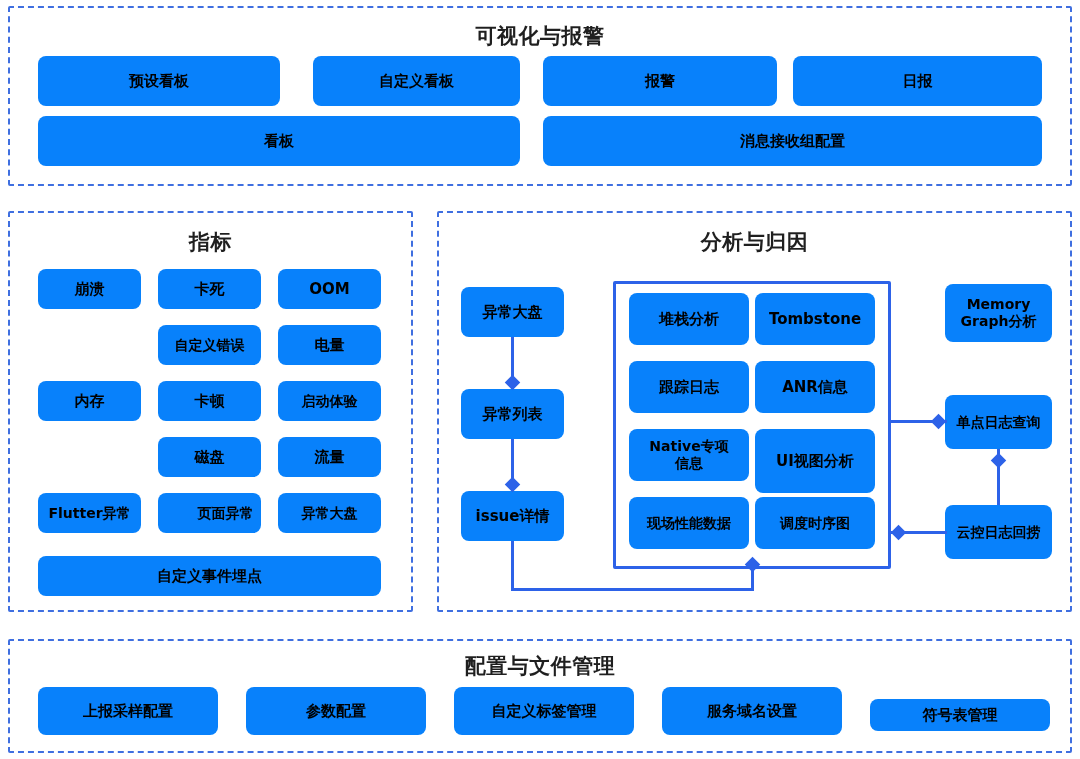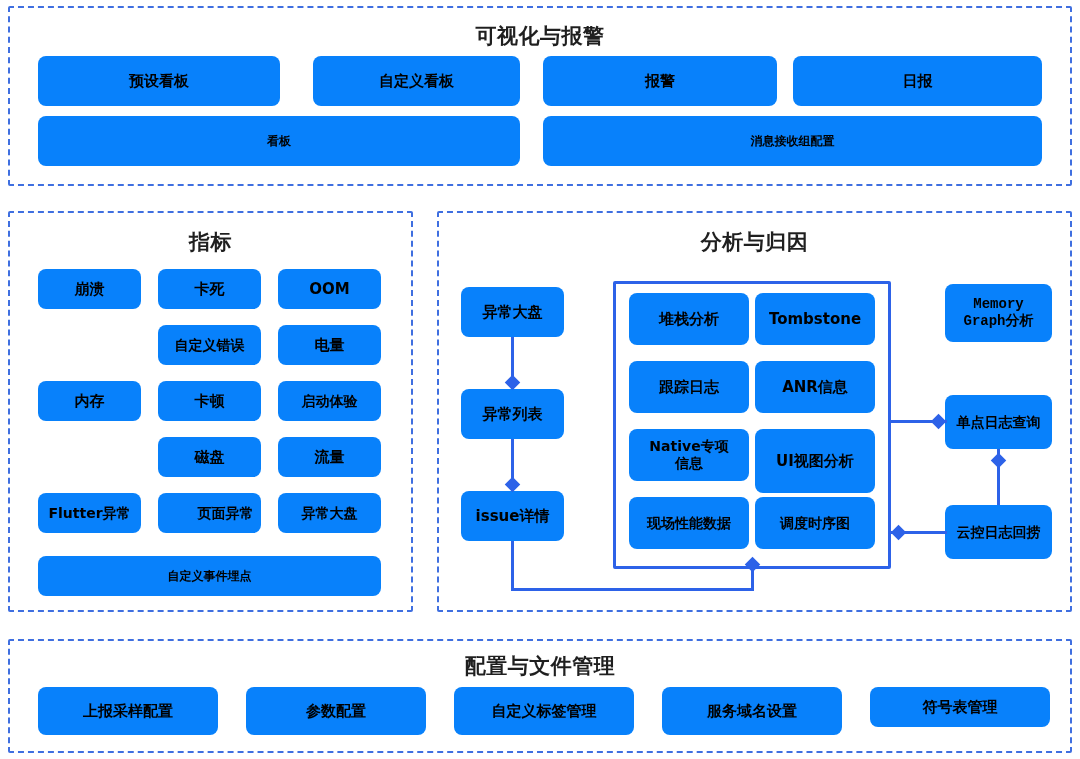--- a/index.html
+++ b/index.html
@@ -49,21 +49,21 @@
     justify-content: center;
     text-align: center;
     font-size: 15px;
     font-weight: bold;
     box-sizing: border-box;
     line-height: 1.2;
     padding: 2px 4px;
     white-space: pre-line;
   }
   .btn.sm { font-size: 14px; }
-  .btn.wide { font-size: 12px; }
+  .btn.wide { font-size: 15px; }
 
   
   .inner-box {
     position: absolute;
     border: 3px solid #2d62e8;
     border-radius: 2px;
     box-sizing: border-box;
     background: transparent;
   }
 
@@ -150,21 +150,21 @@
     <div class="btn" style="left:190px; top:148px; width:120px; height:52px;">跟踪日志</div>
     <div class="btn" style="left:316px; top:148px; width:120px; height:52px;">ANR信息</div>
 
     <div class="btn sm" style="left:190px; top:216px; width:120px; height:52px;">Native专项
 信息</div>
     <div class="btn" style="left:316px; top:216px; width:120px; height:64px;">UI视图分析</div>
 
     <div class="btn sm" style="left:190px; top:284px; width:120px; height:52px;">现场性能数据</div>
     <div class="btn sm" style="left:316px; top:284px; width:120px; height:52px;">调度时序图</div>
 
-    <div class="btn sm" style="left:506px; top:71px; width:107px; height:58px;font-family:Liberation Mono, monospace;">Memory
+    <div class="btn sm" style="left:506px; top:71px; width:107px; height:58px;">Memory
 Graph分析</div>
     <div class="btn sm" style="left:506px; top:182px; width:107px; height:54px;">单点日志查询</div>
     <div class="btn sm" style="left:506px; top:292px; width:107px; height:54px;">云控日志回捞</div>
 
     <div class="line h" style="left:452px; top:207px; width:56px;"></div>
     <div class="diamond" style="left:494px; top:203px;"></div>
 
     <div class="line v" style="left:558px; top:236px; height:56px;"></div>
     <div class="diamond" style="left:554px; top:242px;"></div>
 
@@ -172,16 +172,16 @@
     <div class="diamond" style="left:454px; top:314px;"></div>
   </div>
 
   <div class="group" style="left:8px; top:639px; width:1064px; height:114px;">
     <div class="group-title" style="top:11px;">配置与文件管理</div>
 
     <div class="btn" style="left:28px; top:46px; width:180px; height:48px;">上报采样配置</div>
     <div class="btn" style="left:236px; top:46px; width:180px; height:48px;">参数配置</div>
     <div class="btn" style="left:444px; top:46px; width:180px; height:48px;">自定义标签管理</div>
     <div class="btn" style="left:652px; top:46px; width:180px; height:48px;">服务域名设置</div>
-    <div class="btn" style="left:860px; top:46px; width:180px; height:40px;">符号表管理</div>
+    <div class="btn" style="left:860px; top:58px; width:180px; height:32px;">符号表管理</div>
   </div>
 
 </div>
 
 </body></html>

